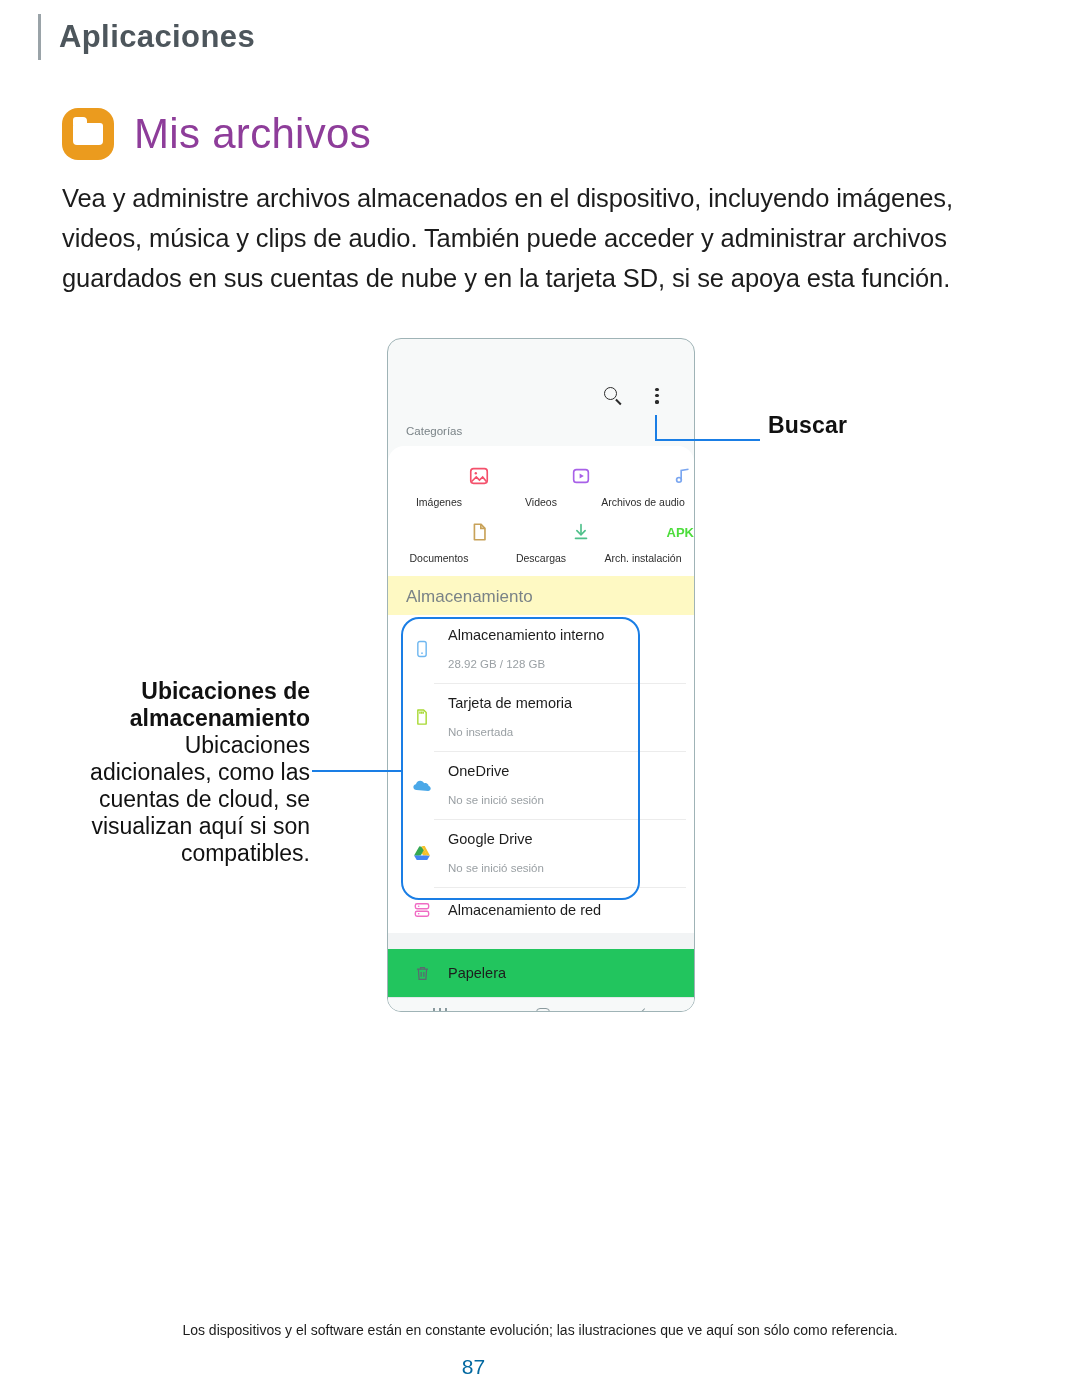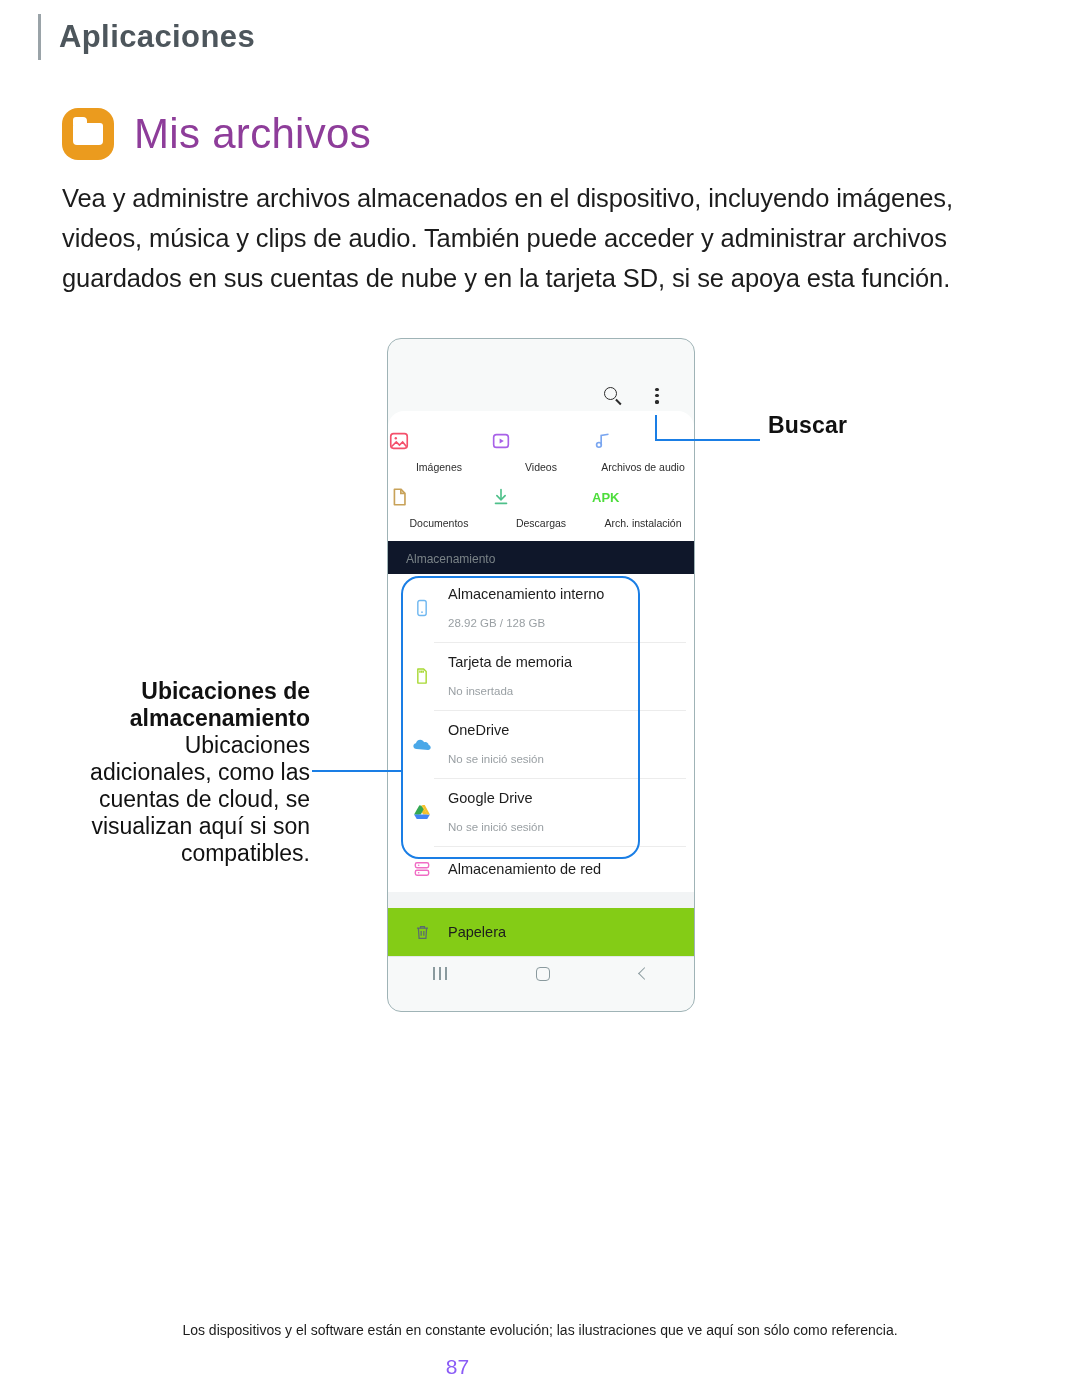--- a/index.html
+++ b/index.html
@@ -158,33 +158,33 @@
   .cat-item {
     flex: 1;
     text-align: center;
     cursor: pointer;
     padding: 6px 0 4px;
   }
   .cat-ico {
     height: 28px;
     display: flex;
     align-items: center;
-    justify-content: flex-start;
+    justify-content: flex-end;
     margin-bottom: 6px;
   }
   .cat-name {
     font-size: 10.5px;
     color: #2d2d2d;
   }
 
   .storage-head {
-    font-size: 12px;
+    font-size: 17px;
     color: #7a8387;
     padding: 11px 0 8px 18px;
-    background: #0f172a;
+    background: #fef9c3;
   }
 
   .list-wrap {
     background: #ffffff;
     position: relative;
   }
   .list-item {
     display: flex;
     align-items: center;
     gap: 14px;
@@ -226,21 +226,21 @@
     width: 239px;
     height: 283px;
     border: 2.2px solid #1a7ee5;
     border-radius: 18px;
     pointer-events: none;
   }
 
   .gap-strip { height: 16px; background: #f2f4f5; }
 
   .trash-row {
-    background: #84cc16;
+    background: #22c55e;
     display: flex;
     align-items: center;
     gap: 14px;
     padding: 12px 16px 12px 22px;
     cursor: pointer;
   }
 
   .navbar {
     height: 34px;
     display: flex;
@@ -312,25 +312,25 @@
     top: 1322px;
     left: 0;
     width: 1080px;
     text-align: center;
     font-size: 14px;
     color: #1c1c1c;
   }
   .page-num {
     position: absolute;
     top: 1355px;
-    left: 0;
+    left: 16px;
     width: 915px;
     text-align: center;
     font-size: 21px;
-    color: #8b5cf6;
+    color: #0369a1;
   }
 </style>
 </head>
 <body>
 
 <div class="page-header">
   <div class="header-rule"></div>
   <div class="header-title">Aplicaciones</div>
 </div>
 
@@ -351,20 +351,21 @@
     <div class="icon-btn">
       <div class="search-glyph"></div>
     </div>
     <div class="icon-btn dots-glyph">
       <span></span>
         <span></span>
         <span></span>
     </div>
   </div>
 
+  <div class="phone-label">Categorías</div>
 
   <div class="cat-card">
     <div class="cat-row">
 
       <div class="cat-item">
         <div class="cat-ico">
           <svg width="22" height="22" viewBox="0 0 24 24" fill="none" stroke="#f4506b" stroke-width="1.8">
             <rect x="3" y="4" width="18" height="16" rx="3"></rect>
             <circle cx="8.5" cy="9" r="1.3" fill="#f4506b" stroke="none"></circle>
             <path d="M4 18l5-5 3.5 3.5L16 13l4 5"></path>

